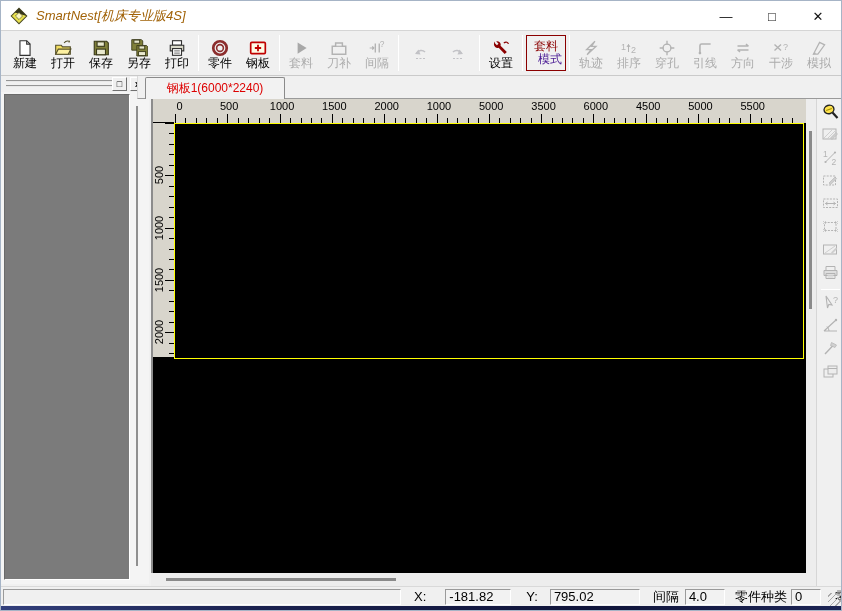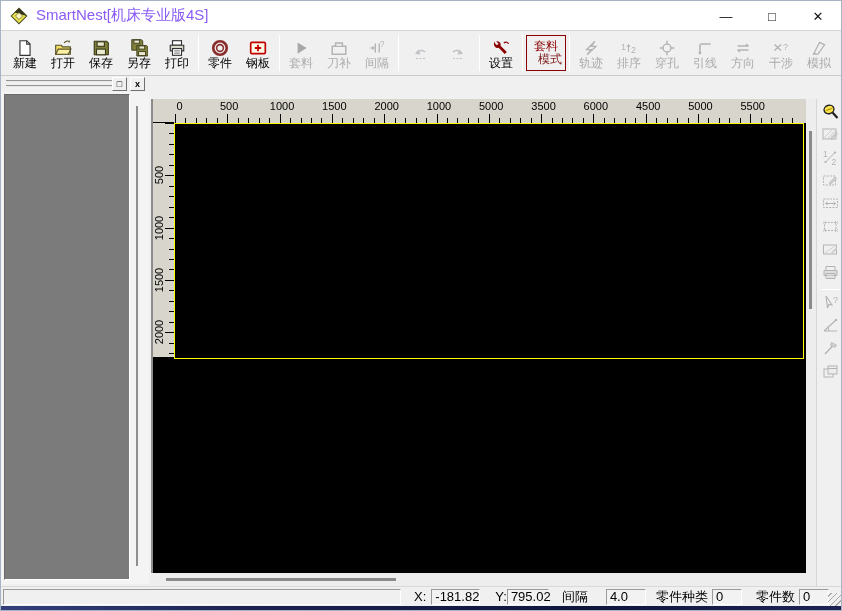--- a/index.html
+++ b/index.html
@@ -6,21 +6,21 @@
   *{box-sizing:border-box;}
   .win{
     position:relative;width:842px;height:611px;overflow:hidden;
     background:#f0f0f0;border:1px solid #9fae c0;border:1px solid #a6b4c6;
     font-family:"Liberation Sans","DejaVu Sans",sans-serif;color:#000;
   }
   
   .titlebar{position:absolute;left:0;top:0;width:100%;height:30px;background:#ffffff;
     border-bottom:1px solid #d5d5d5;display:flex;align-items:center;}
   .app-logo{width:18px;height:18px;margin:0 8px 0 9px;flex:0 0 auto;}
-  .title-text{font-size:15px;color:#8b5cf6;}
+  .title-text{font-size:13px;color:#a16207;font-style:italic;}
   .win-controls{position:absolute;right:0;top:0;height:30px;display:flex;}
   .win-btn{width:46px;height:30px;display:flex;align-items:center;justify-content:center;
     font-size:13px;color:#111;cursor:default;}
   
   .toolbar{position:absolute;left:0;top:30px;width:100%;height:45px;background:#f0f0f0;
     border-bottom:1px solid #cacaca;display:flex;align-items:stretch;padding-left:5px;overflow:hidden;}
   .tb-btn{width:38px;display:flex;flex-direction:column;align-items:center;justify-content:center;
     padding-top:2px;flex:0 0 auto;}
   .tb-btn .tb-ico{height:19px;display:flex;align-items:center;justify-content:center;}
   .tb-btn .tb-ico svg{width:18px;height:18px;}
@@ -245,21 +245,21 @@
           <svg viewBox="0 0 16 16">
             <path d="M2.6 2.2c-1.3 1.5-1.1 3.6.2 4.8.9.9 2.1 1.1 3.1.7l5.4 5.7 1.9-1.9-5.6-5.5c.4-1 .1-2.2-.8-3.1-.9-.9-2.1-1.2-3.1-.8l2.1 2.1-1.4 1.4-1.8-1.8z" fill="#8b0000"></path>
             <path d="M10.5 3.5c2-1.5 4-.5 4 1" fill="none" stroke="#8b0000" stroke-width="1.1"></path>
           </svg>
         </span>
         <div class="tb-lbl">设置</div>
       </div>
       <div class="tb-sep"></div>
       <div class="tb-btn boxed">
         <div class="tb-lbl" style="color: rgb(139, 0, 0);">套料</div>
-        <div class="tb-lbl" style="color: #7f1d1d; margin-left: 8px;">模式</div>
+        <div class="tb-lbl" style="color: #4c1d95; margin-left: 8px;">模式</div>
       </div>
       <div class="tb-sep"></div>
       <div class="tb-btn disabled">
         <span class="tb-ico">
           <svg viewBox="0 0 16 16">
             <path d="M11.5 2L4 9.5h4L4.5 14l8-7.5H8.5z" fill="none" stroke="#b3b3b3" stroke-width="1.1"></path>
           </svg>
         </span>
         <div class="tb-lbl">轨迹</div>
       </div>
@@ -322,20 +322,23 @@
   <div class="dock-header">
     <div class="gripper"></div>
     <div class="dock-btn max">□</div>
     <div class="dock-btn close">x</div>
   </div>
   <div class="dock-body">
     <div class="dock-inner"></div>
     <div class="dock-scroll"></div>
   </div>
 
+  <div class="tabbar">
+    <div class="tab">钢板1(6000*2240)</div>
+  </div>
 
   <div class="canvas">
     <div class="hruler">
         <div class="tick major" style="left: 22px;"></div>
         <div class="tick" style="left: 32.46px;"></div>
         <div class="tick" style="left: 42.92px;"></div>
         <div class="tick" style="left: 53.38px;"></div>
         <div class="tick" style="left: 63.84px;"></div>
         <div class="tick major" style="left: 74.3px;"></div>
         <div class="tick" style="left: 84.76px;"></div>
@@ -530,25 +533,25 @@
             <rect x="7" y="4" width="9" height="8" fill="#ededed" stroke="#b3b3b3"></rect>
             <path d="M7 6.5h9" stroke="#b3b3b3"></path>
           </svg></span>
       </div>
     </div>
 
 
   <div class="statusbar">
     <div class="sb-panel"></div>
     <span class="sb-lbl" style="margin-left:13px">X:</span>
-    <div class="sb-box" style="margin-left:5px;width:49px">-181.82</div>
+    <div class="sb-box" style="margin-left:19px;width:66px">-181.82</div>
     <span class="sb-lbl" style="margin-left:15px">Y:</span>
-    <div class="sb-box" style="margin-left:0;width:42px">795.02</div>
+    <div class="sb-box" style="margin-left:12px;width:90px">795.02</div>
     <span class="sb-lbl" style="margin-left:13px">间隔</span>
-    <div class="sb-box" style="margin-left:18px;width:40px">4.0</div>
+    <div class="sb-box" style="margin-left:6px;width:40px">4.0</div>
     <span class="sb-lbl" style="margin-left:10px">零件种类</span>
     <div class="sb-box" style="margin-left:4px;width:30px">0</div>
     <span class="sb-lbl" style="margin-left:14px">零件数</span>
     <div class="sb-box" style="margin-left:4px;width:30px">0</div>
     <div class="sb-grip"></div>
   </div>
 
   <div class="taskbar"></div>
 
 </div>

